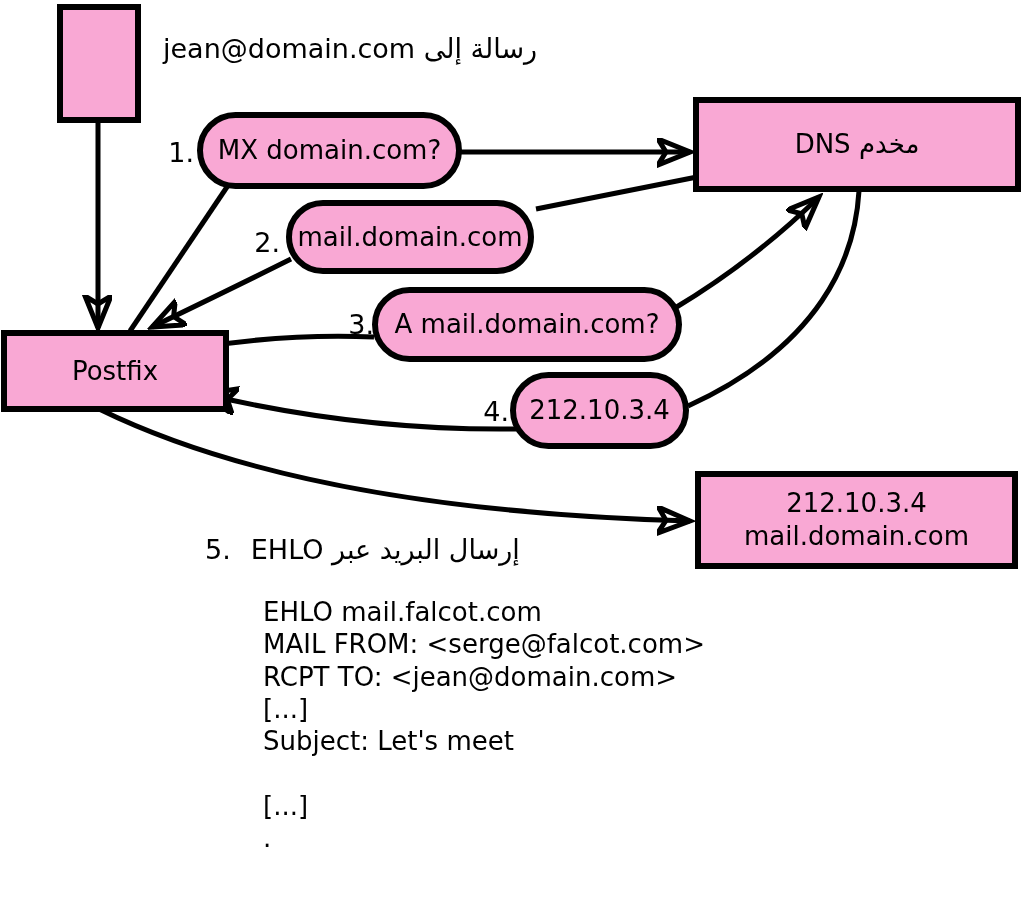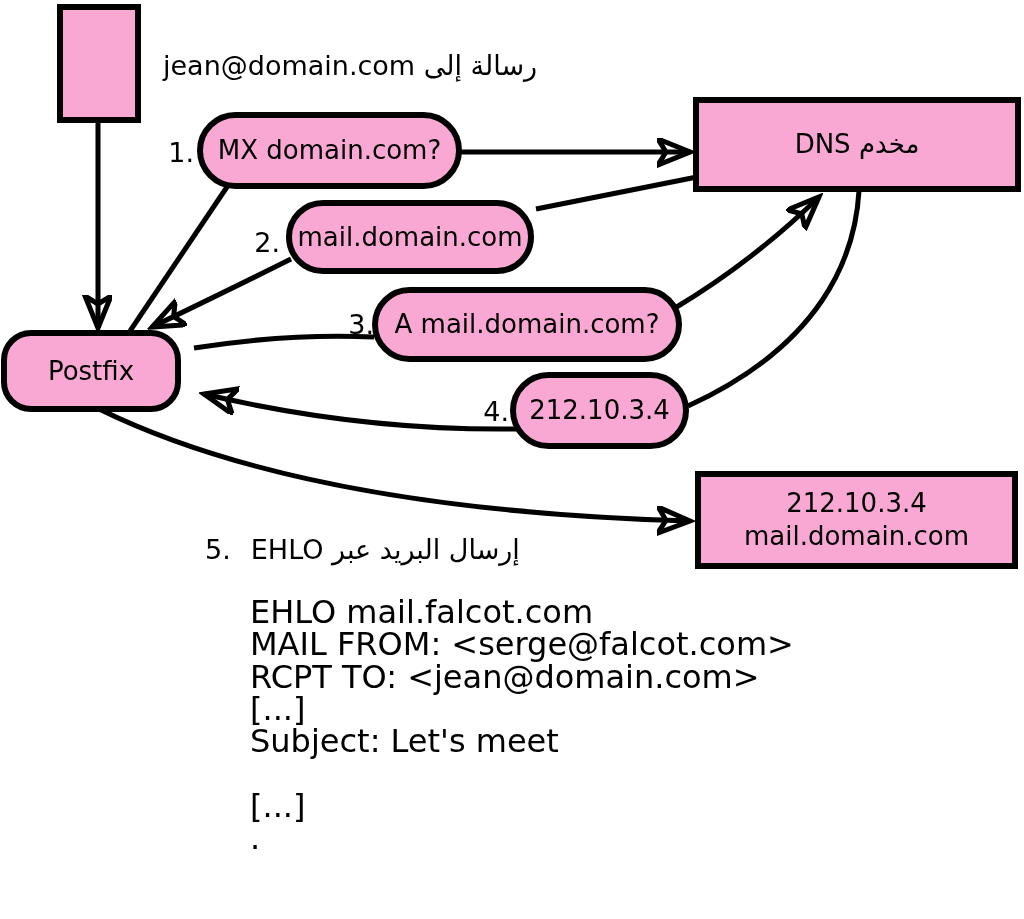--- a/index.html
+++ b/index.html
@@ -35,35 +35,35 @@
   .bubble { border-radius: 42px; }
   .txt { position: absolute; z-index: 3; white-space: nowrap; }
   .step-num {
     position: absolute;
     z-index: 3;
     font-size: 27px;
     text-align: right;
     width: 34px;
     white-space: nowrap;
   }
-  .top-label { left: 163px; top: 50px; font-size: 27px; }
+  .top-label { left: 163px; top: 33px; font-size: 27px; }
   .step5-row {
     position: absolute;
     left: 205px; top: 534px;
     z-index: 3;
     display: flex;
     gap: 20px;
     font-size: 27px;
     white-space: nowrap;
   }
   .smtp-block {
     position: absolute;
-    left: 250px; top: 596px;
+    left: 263px; top: 596px;
     z-index: 3;
-    font-size: 32px;
+    font-size: 26px;
   }
   .code-line {
     min-height: 32.3px;
     line-height: 32.3px;
     white-space: pre;
   }
   .two-line { display: flex; flex-direction: column; line-height: 33px; }
 </style>
 </head>
 <body>
@@ -83,21 +83,21 @@
     <path d="M 291 259 Q 237 286 152 327" marker-end="url(#ah)"></path>
     <path d="M 194 348 Q 290 333 374 337"></path>
     <path d="M 675 308 Q 752 262 819 197" marker-end="url(#ah)"></path>
     <path d="M 859 191 C 855 258 821 345 688 406"></path>
     <path d="M 516 429 Q 360 431 204 394" marker-end="url(#ah)"></path>
     <path d="M 99 409 C 240 478 440 514 690 521" marker-end="url(#ah)"></path>
   </svg>
 
   <div class="node" style="left:57px; top:4px; width:84px; height:119px;"></div>
 
-  <div class="node" style="left:1px; top:330px; width:180px; height:82px;border-radius:30px;">
+  <div class="node" style="left:1px; top:330px; width:228px; height:82px;">
     <span>Postfix</span>
   </div>
 
   <div class="node" dir="rtl" style="left:693px; top:97px; width:328px; height:95px;">
     <span>مخدم DNS</span>
   </div>
 
   <div class="node" style="left:695px; top:471px; width:323px; height:98px;">
     <span class="two-line">
       <span>212.10.3.4</span>

